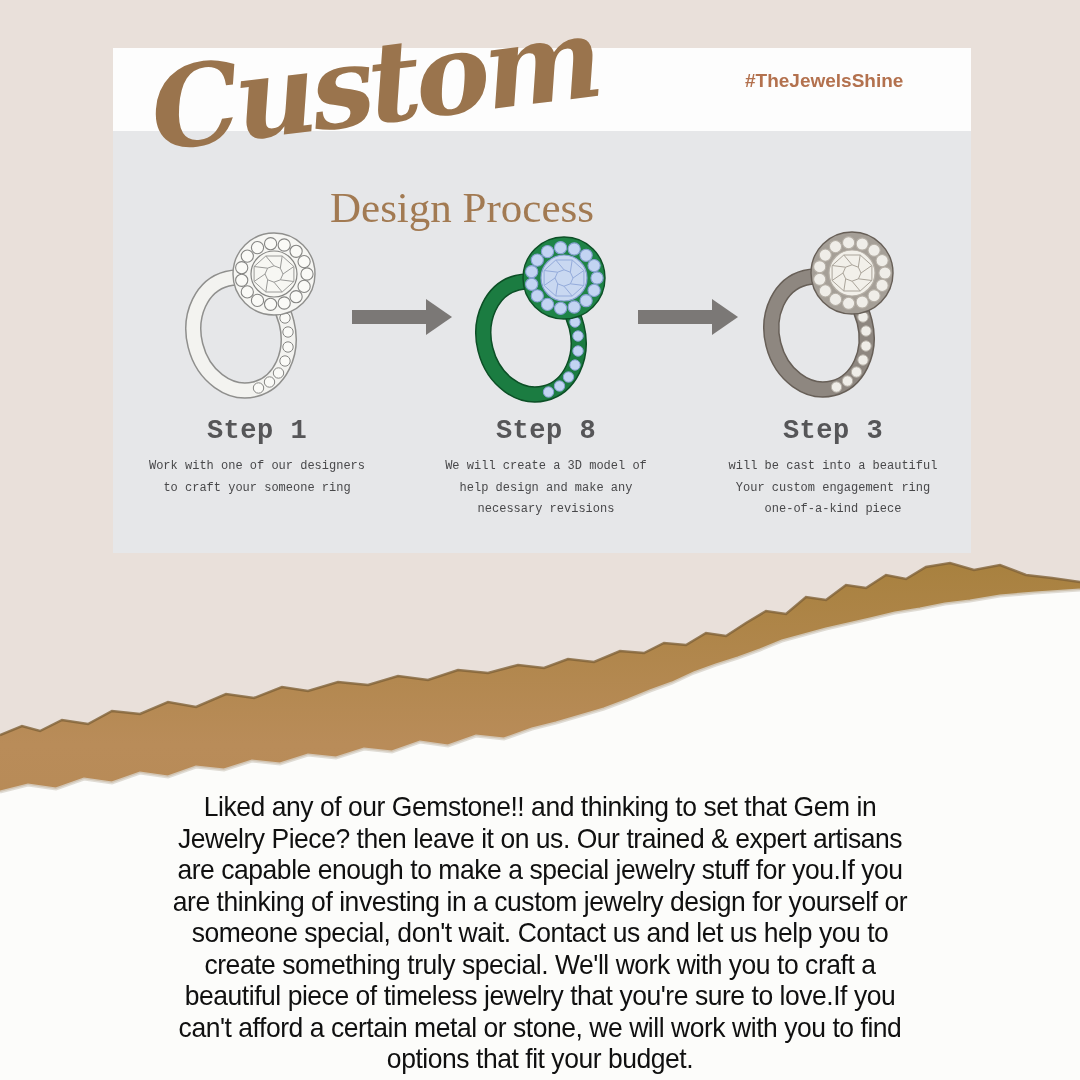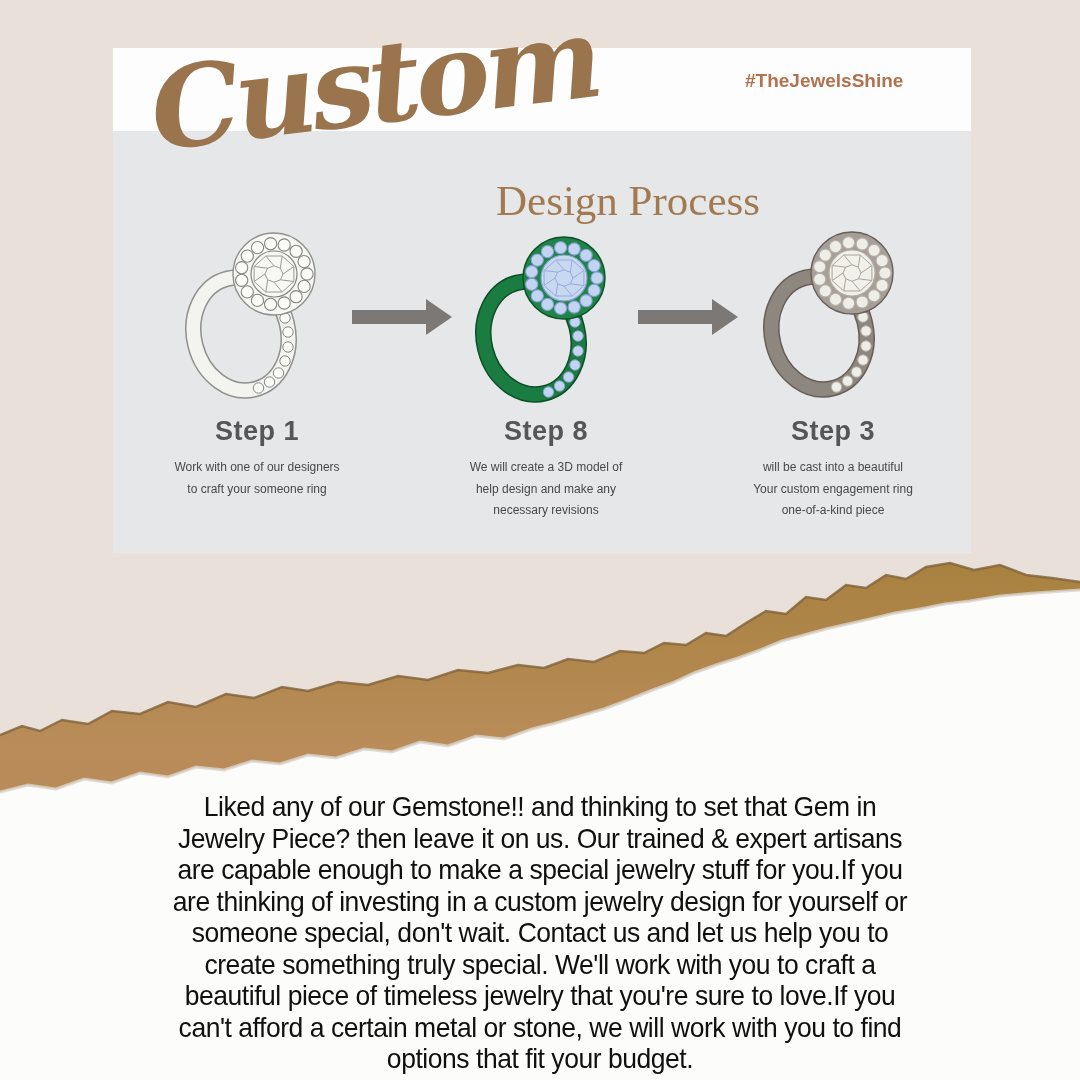--- a/index.html
+++ b/index.html
@@ -9,38 +9,38 @@
 
   
   .card{position:absolute;left:113px;top:48px;width:858px;height:505px;
         background:linear-gradient(to bottom,
           var(--card_white,#fdfdfd) 0px, var(--card_white,#fdfdfd) 83px,
           var(--card_gray,#e6e7e9) 83px);}
   .title-script{position:absolute;left:30px;top:-6px;
         font-family:"DejaVu Serif",serif;font-style:italic;font-weight:bold;
         font-size:112px;line-height:1.25;letter-spacing:-5px;
         color:var(--title_brown,#9a744d);transform:rotate(-7deg);transform-origin:left top;}
-  .title-sub{position:absolute;left:217px;top:128px;width:430px;text-align:right;
+  .title-sub{position:absolute;left:217px;top:135px;width:430px;text-align:left;
         font-family:"Liberation Serif",serif;font-size:43px;
         color:var(--subtitle_brown,#a27a52);}
   .hashtag{position:absolute;left:632px;top:22px;width:240px;
         font-size:19px;font-weight:bold;color:var(--hashtag_brown,#b3714e);}
 
   .ring{position:absolute;width:200px;height:200px;}
   .ring svg{display:block;}
   .ring1{left:43px;top:156px;}
   .ring2{left:333px;top:160px;}
   .ring3{left:621px;top:155px;}
 
   .arrow{position:absolute;width:100px;height:44px;}
   .arrow1{left:239px;top:247px;}
   .arrow2{left:525px;top:247px;}
   .arrow .shaft{fill:var(--arrow_gray,#7b7876);}
 
-  .step{position:absolute;top:368px;width:280px;text-align:center;}
+  .step{position:absolute;top:368px;width:280px;text-align:center;font-family:Liberation Mono, monospace;}
   .step-1{left:4px;}.step-2{left:293px;}.step-3{left:580px;}
   .step-label{font-size:27px;font-weight:bold;color:var(--step_heading_gray,#565658);
         margin-bottom:10px;letter-spacing:.5px;}
   .step-desc{font-size:12px;line-height:21.5px;color:var(--step_text_gray,#48484a);}
 
   
   .torn{position:absolute;left:0;top:540px;width:1080px;height:540px;pointer-events:none;}
 
   
   .promo{position:absolute;left:0;top:791px;width:1080px;text-align:center;

